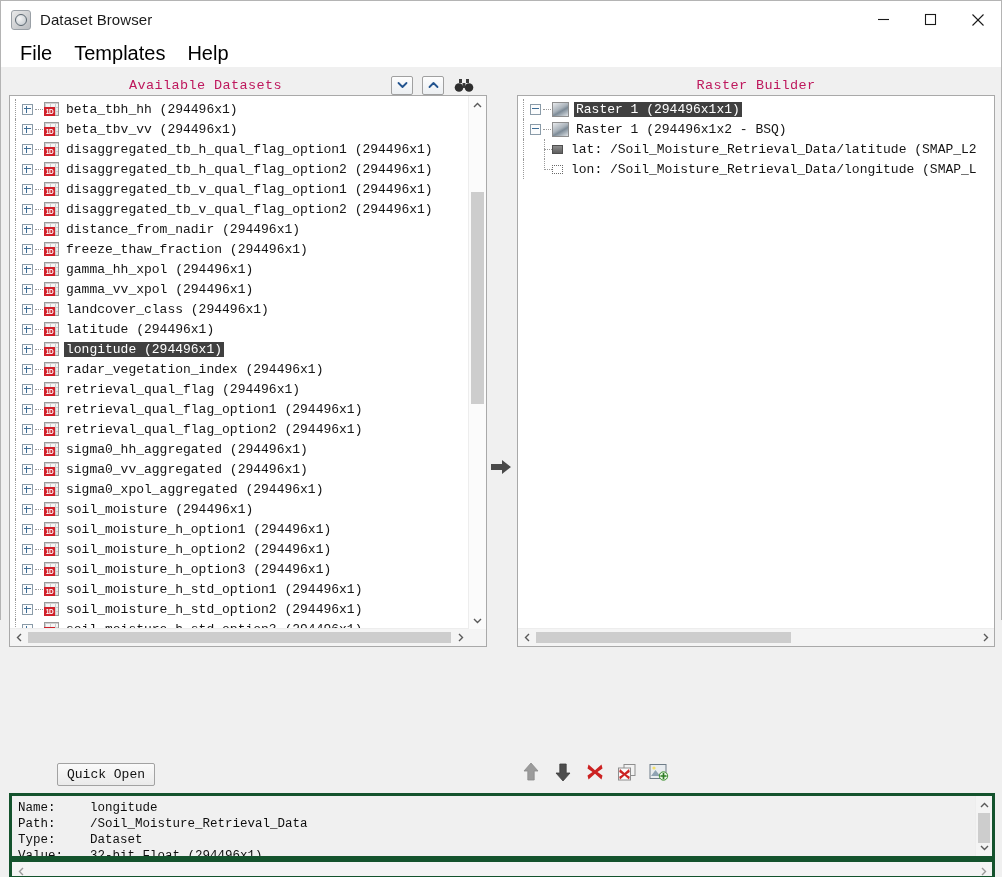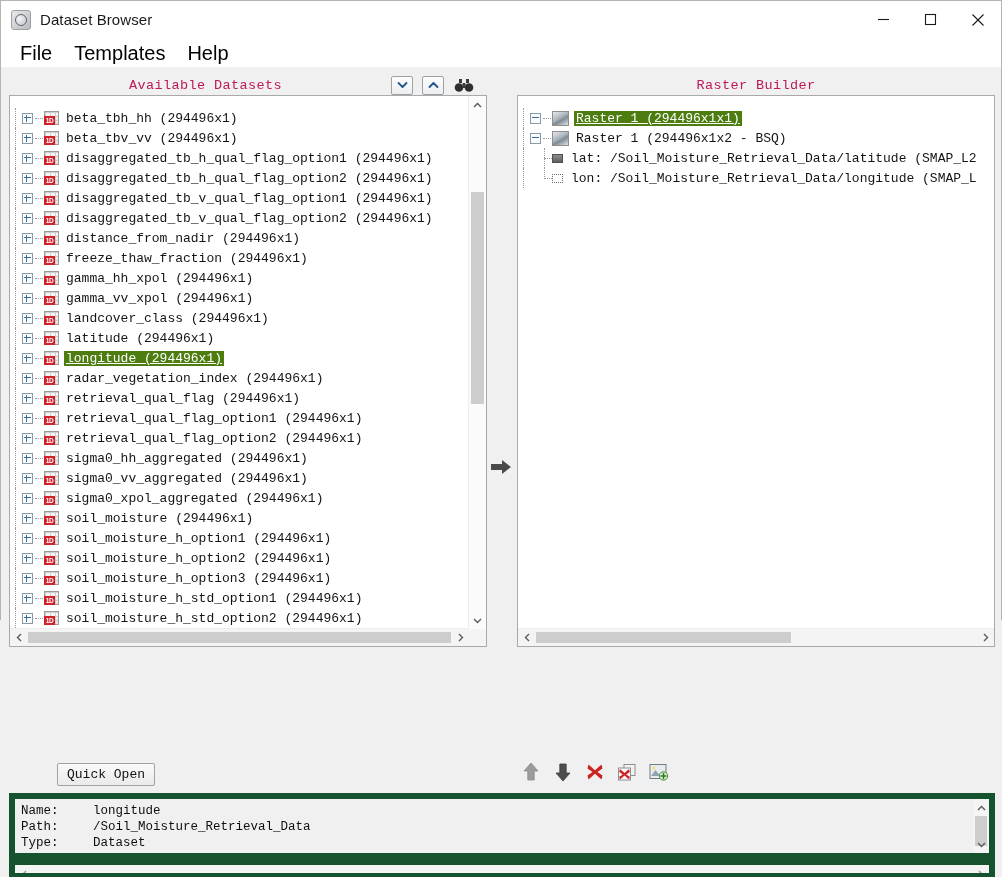--- a/index.html
+++ b/index.html
@@ -115,21 +115,21 @@
     border: 1px solid #a9a9a9;
     box-sizing: border-box;
     overflow: hidden;
   }
   .tree-inner {
     position: absolute;
     top: 0; left: 0; right: 17px; bottom: 17px;
     overflow: hidden;
     background: #ffffff;
   }
-  .tree-rows { padding-top: 12px; }
+  .tree-rows { padding-top: 3px; }
 
   .trow {
     display: flex;
     align-items: center;
     height: 20px;
     white-space: nowrap;
     font-family: "Liberation Mono", monospace;
     font-size: 13px;
     color: #141414;
     position: relative;
@@ -187,23 +187,22 @@
     color: #fff;
     font-family: "Liberation Sans", sans-serif;
     font-size: 6.5px;
     font-weight: bold;
     line-height: 9px;
     text-align: center;
     letter-spacing: -.3px;
   }
   .tlabel { padding: 0 2px; }
   .trow.selected .tlabel {
-    background: #4d7c0f;
+    background: #404040;
     color: #ffffff;
-    text-decoration: underline;
   }
 
   
   .icon-raster {
     width: 17px; height: 15px;
     flex: 0 0 auto;
     margin-right: 5px;
     border: 1px solid #8e8e8e;
     box-sizing: border-box;
     background: linear-gradient(150deg,#e8eaec 0%, #aab3bb 45%, #7d8b97 60%, #dfe3e6 100%);
@@ -294,21 +293,21 @@
     font-size: 13px;
     color: #111;
     padding: 3px 9px;
     border-radius: 2px;
   }
 
   
   .info-panel {
     position: absolute;
     background: #f0f0f0;
-    border: 6px solid #14532d;
+    border: 3px solid #14532d;
     box-sizing: border-box;
     overflow: hidden;
   }
   .info-text {
     position: absolute;
     top: 4px; left: 6px;
     font-family: "Liberation Mono", monospace;
     font-size: 12.5px;
     line-height: 16px;
     color: #0f0f0f;

